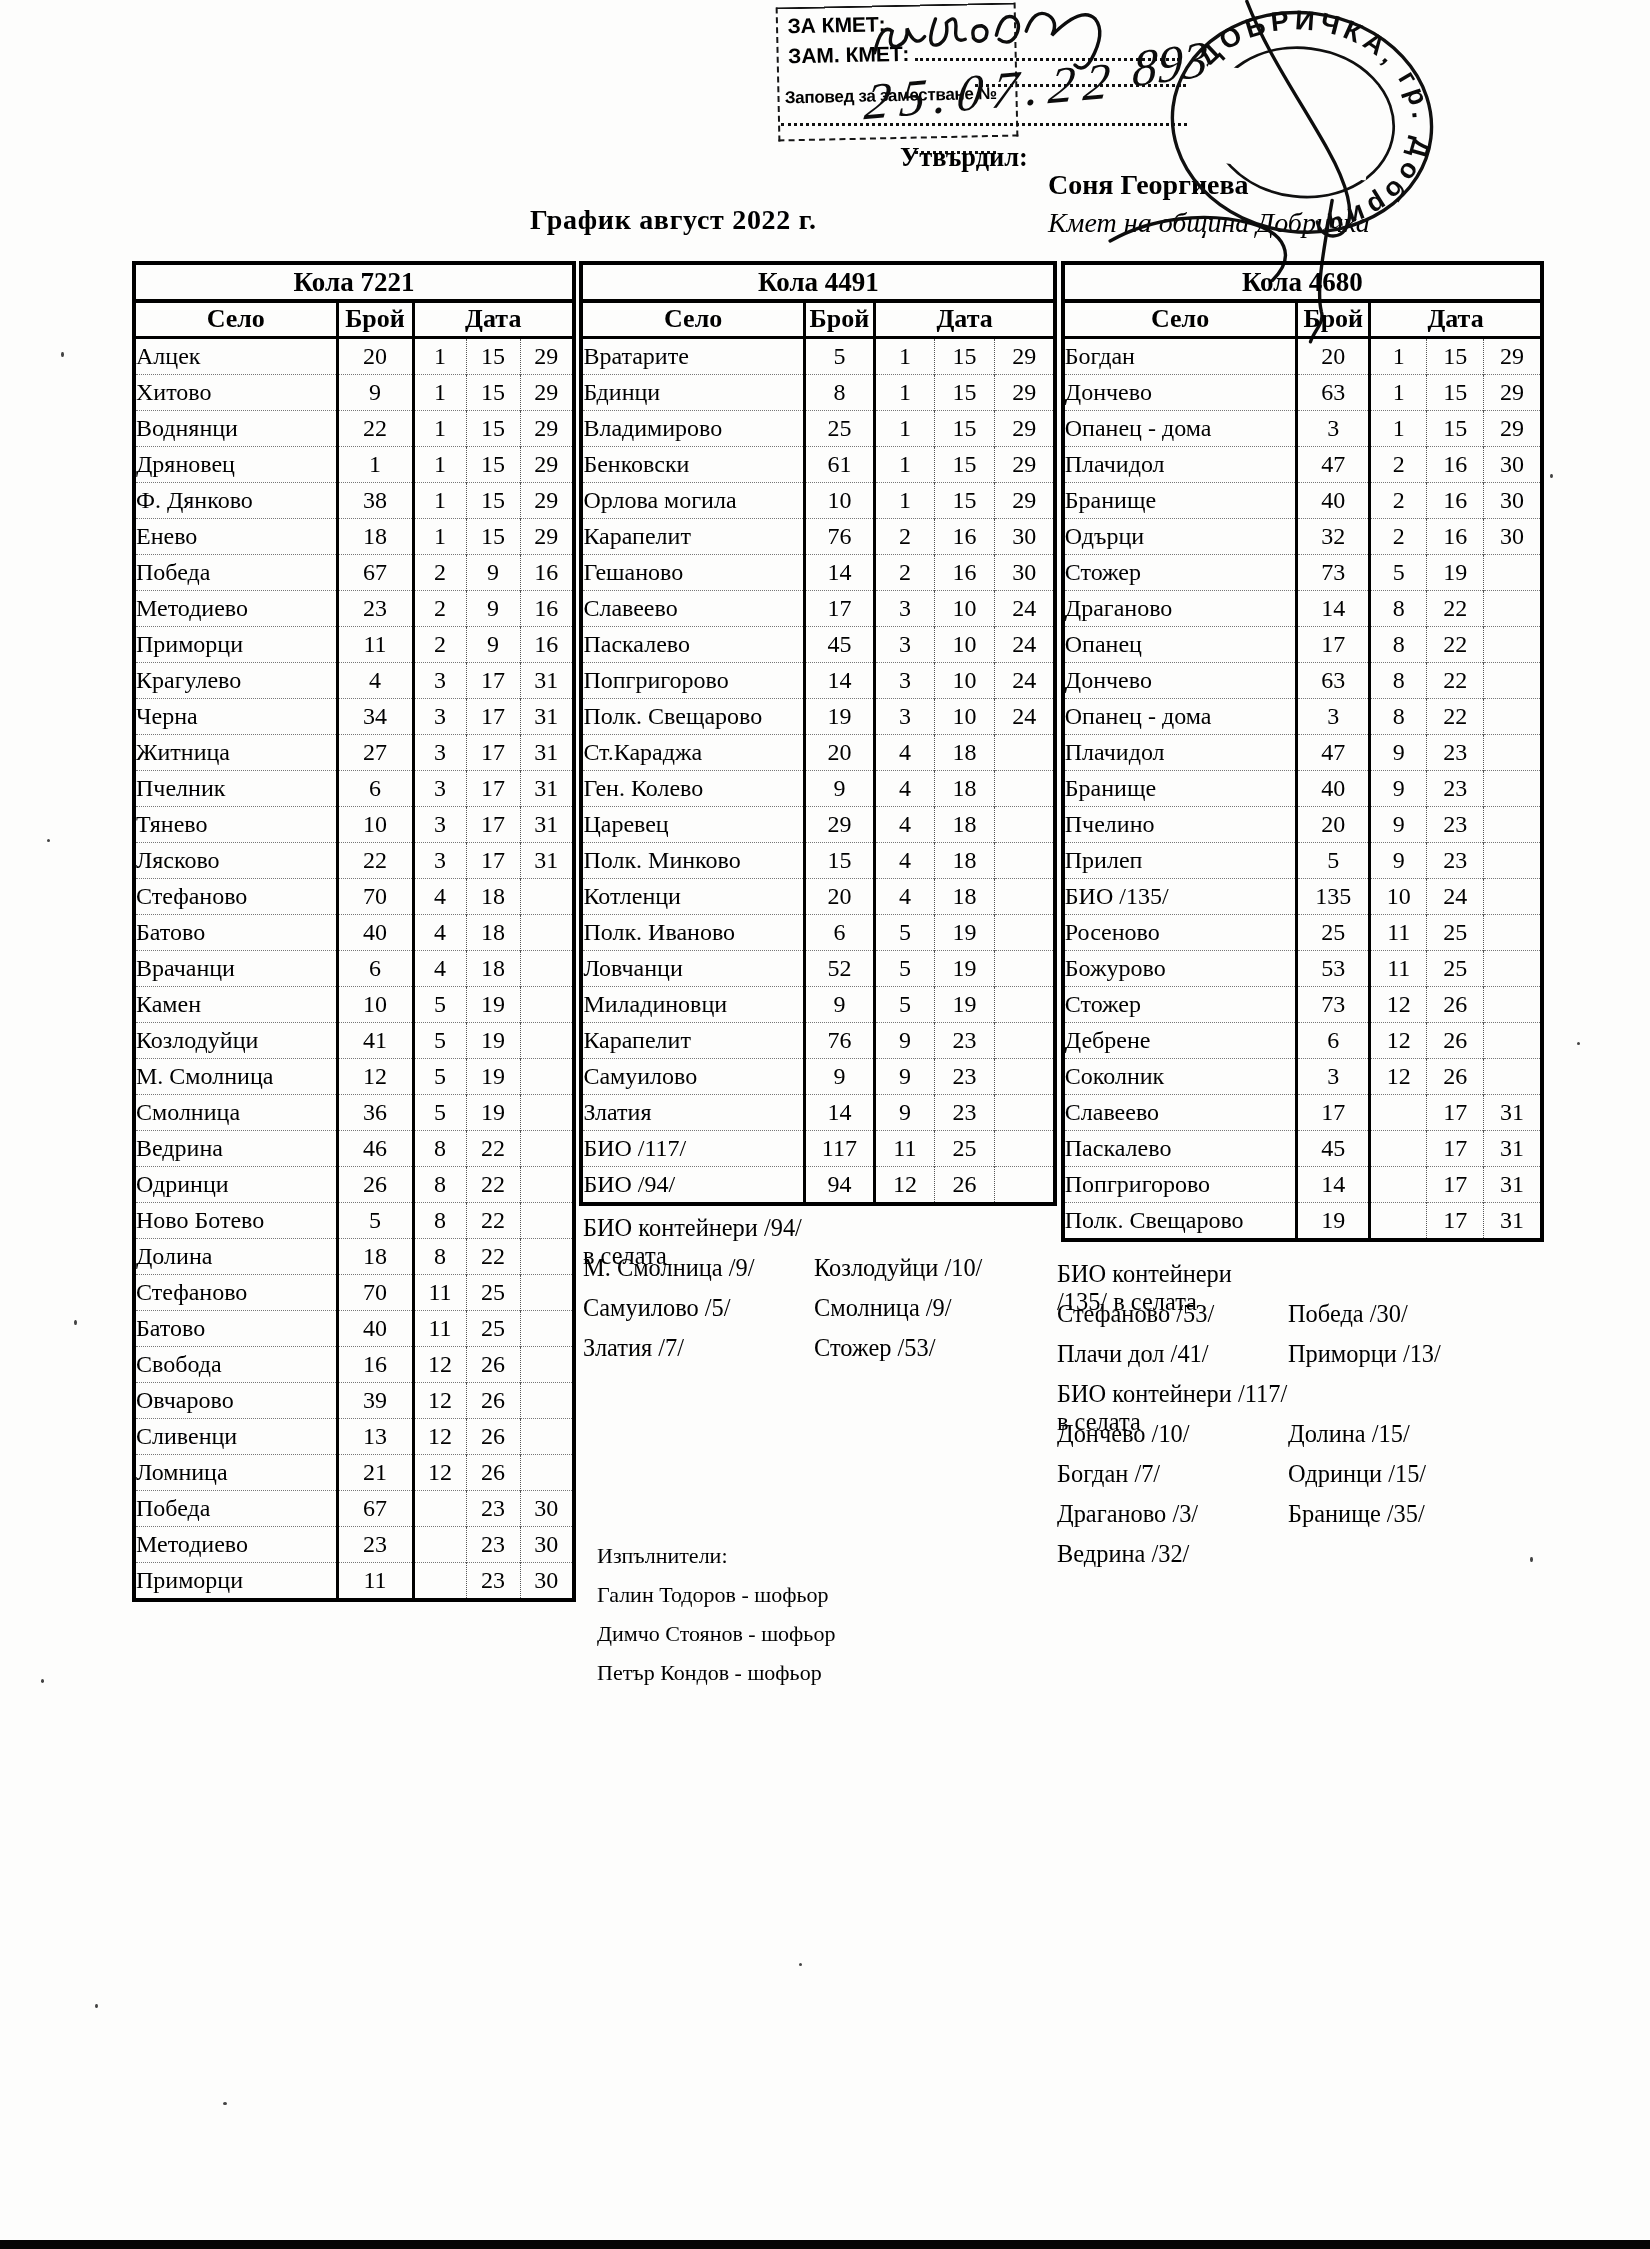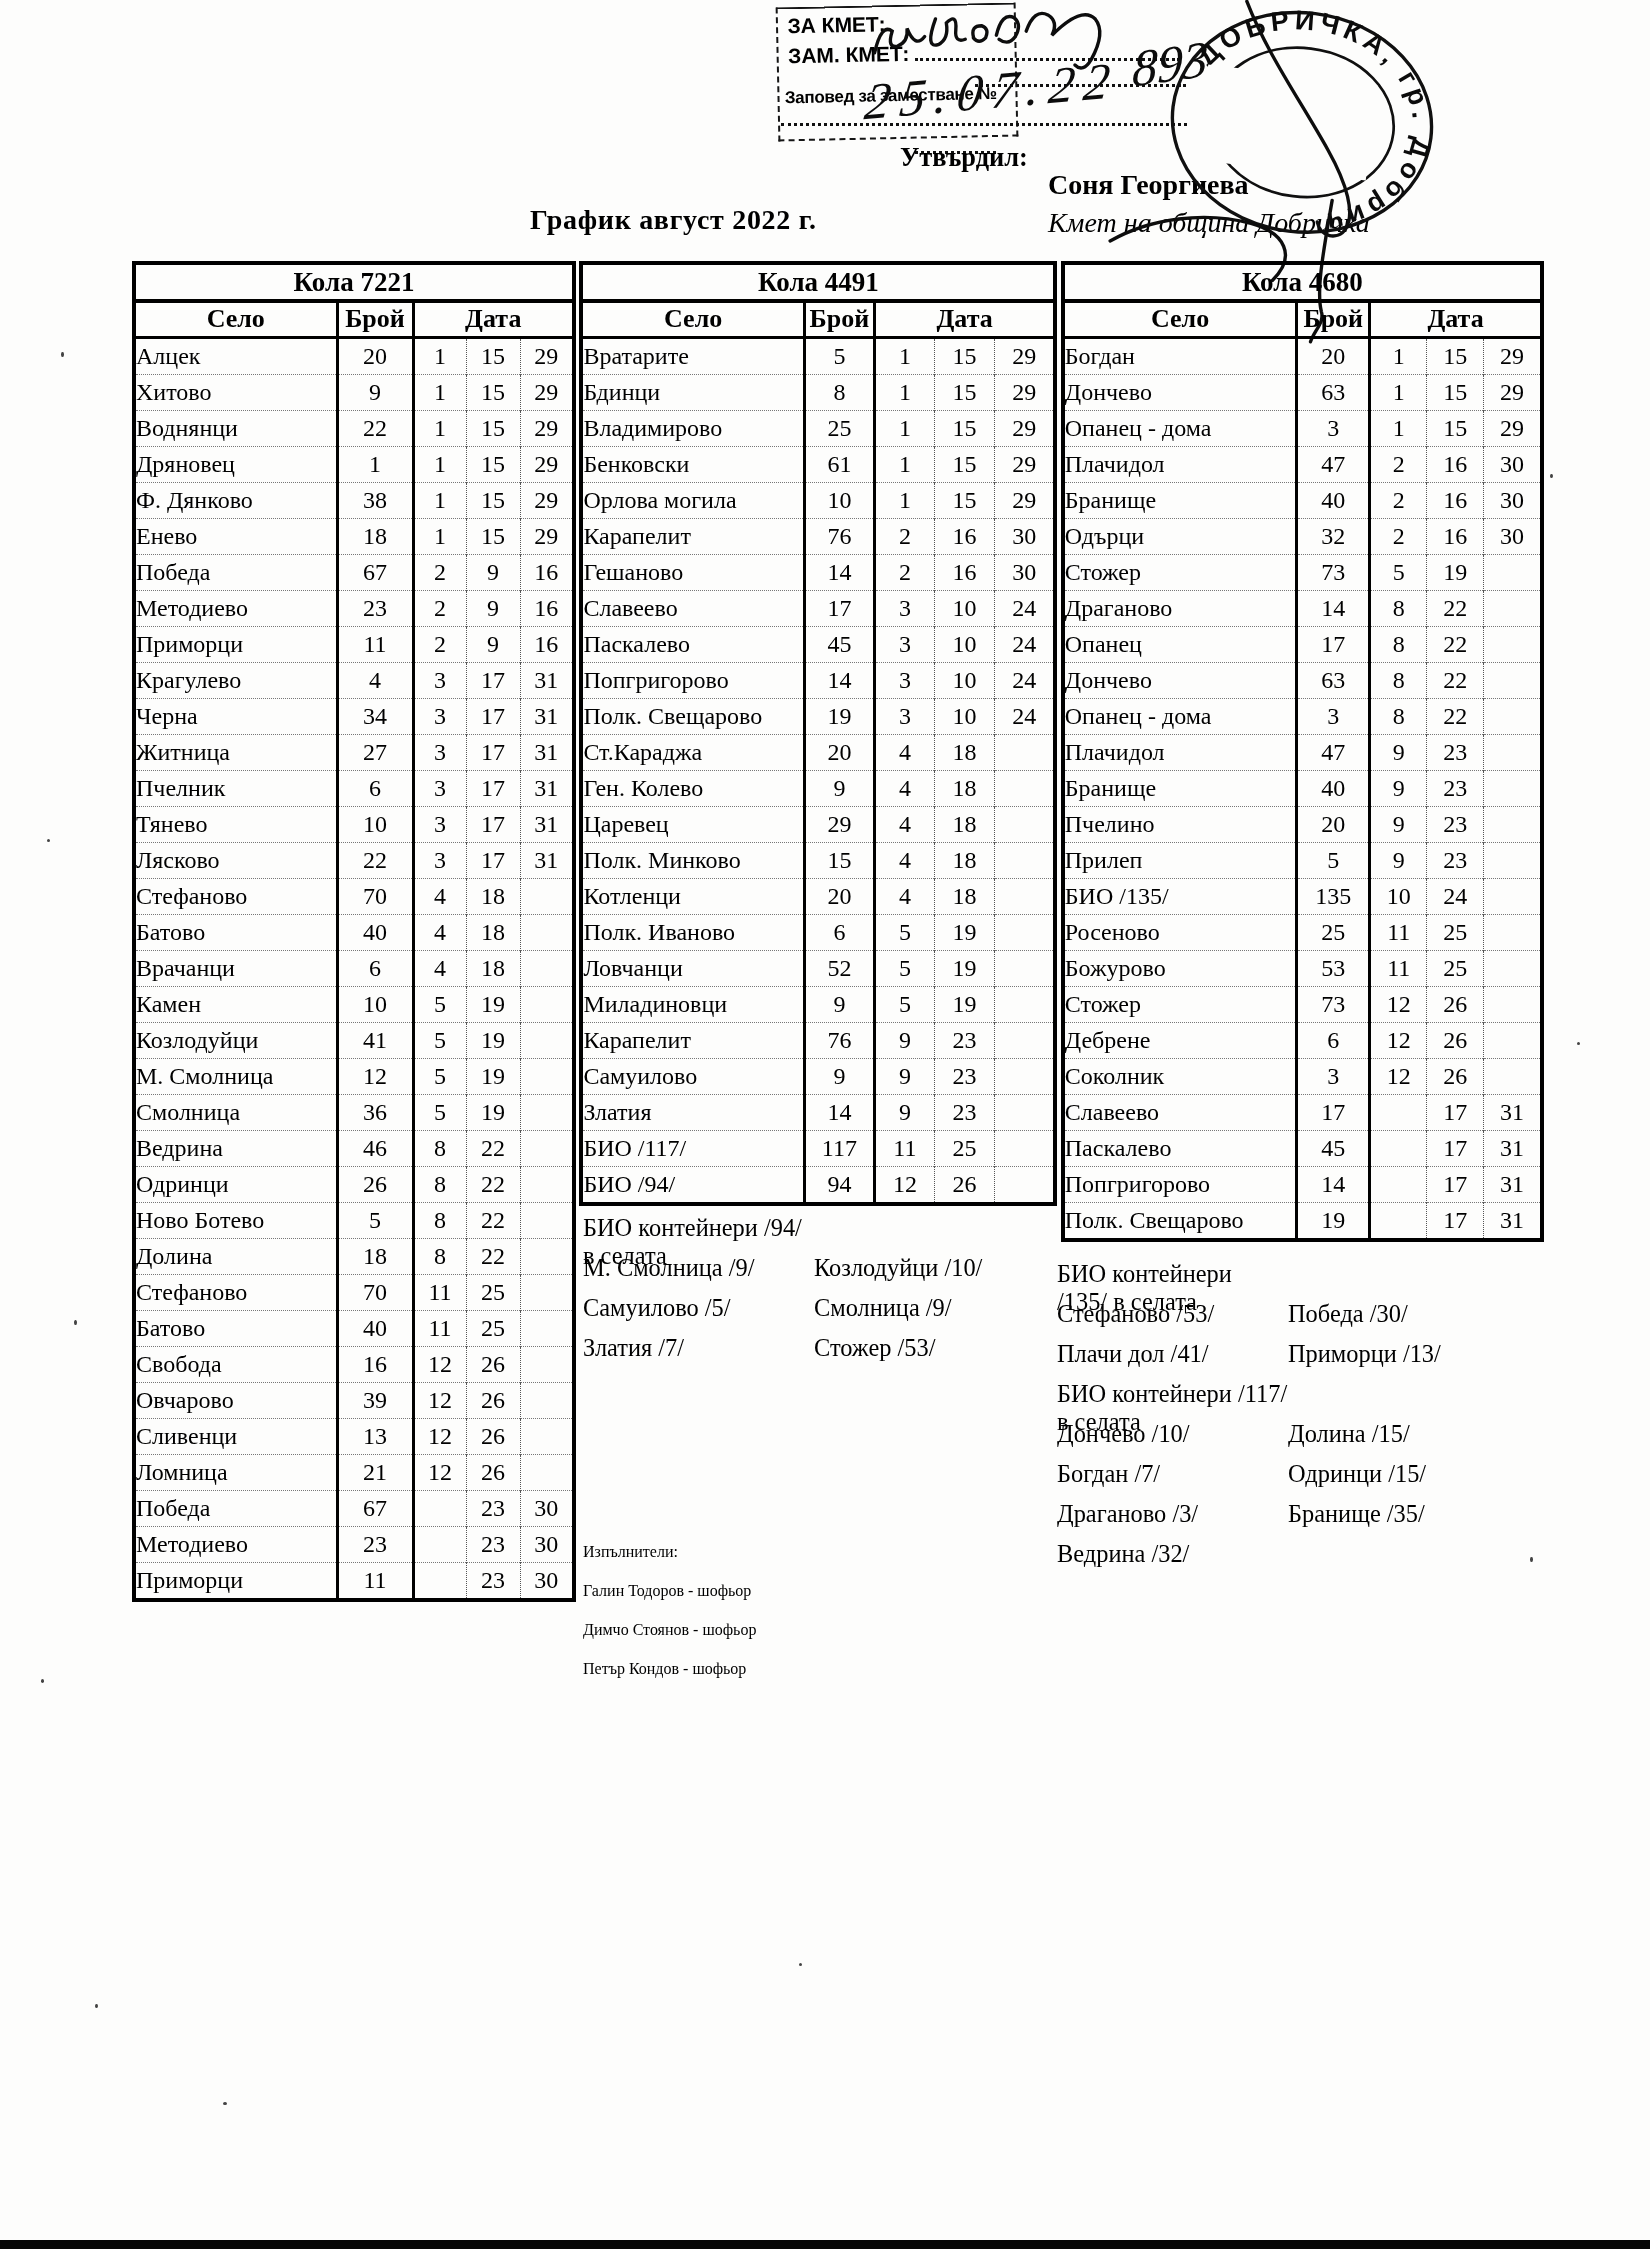--- a/index.html
+++ b/index.html
@@ -39,21 +39,21 @@
   td.c-d1,td.c-d2{border-right:1.4px dotted #555;}
   td.c-d1,td.c-d2,td.c-d3{text-align:center;}
   tbody tr{border-bottom:1.4px dotted #777;}
   tbody tr:last-child{border-bottom:none;}
   
   .notes{position:absolute;font-size:24.4px;}
   .notes-t2{left:583px;top:1214px;width:460px;}
   .notes-t3{left:1057px;top:1260px;width:467px;}
   .note-line{display:flex;height:40px;align-items:flex-start;}
   .note-item:first-child{width:231px;flex:none;}
-  .executors{position:absolute;left:583px;top:1543px;font-size:16px;}
+  .executors{position:absolute;left:597px;top:1543px;font-size:22px;}
   .exec-line{height:39px;}
   .bottom-bar{position:absolute;left:0;top:2240px;width:1651px;height:9.5px;background:#050505;}
   .speck{position:absolute;background:#444;border-radius:50%;}
 </style>
 </head>
 <body>
 
 <div class="page">
 
   <div class="stamp-box">

